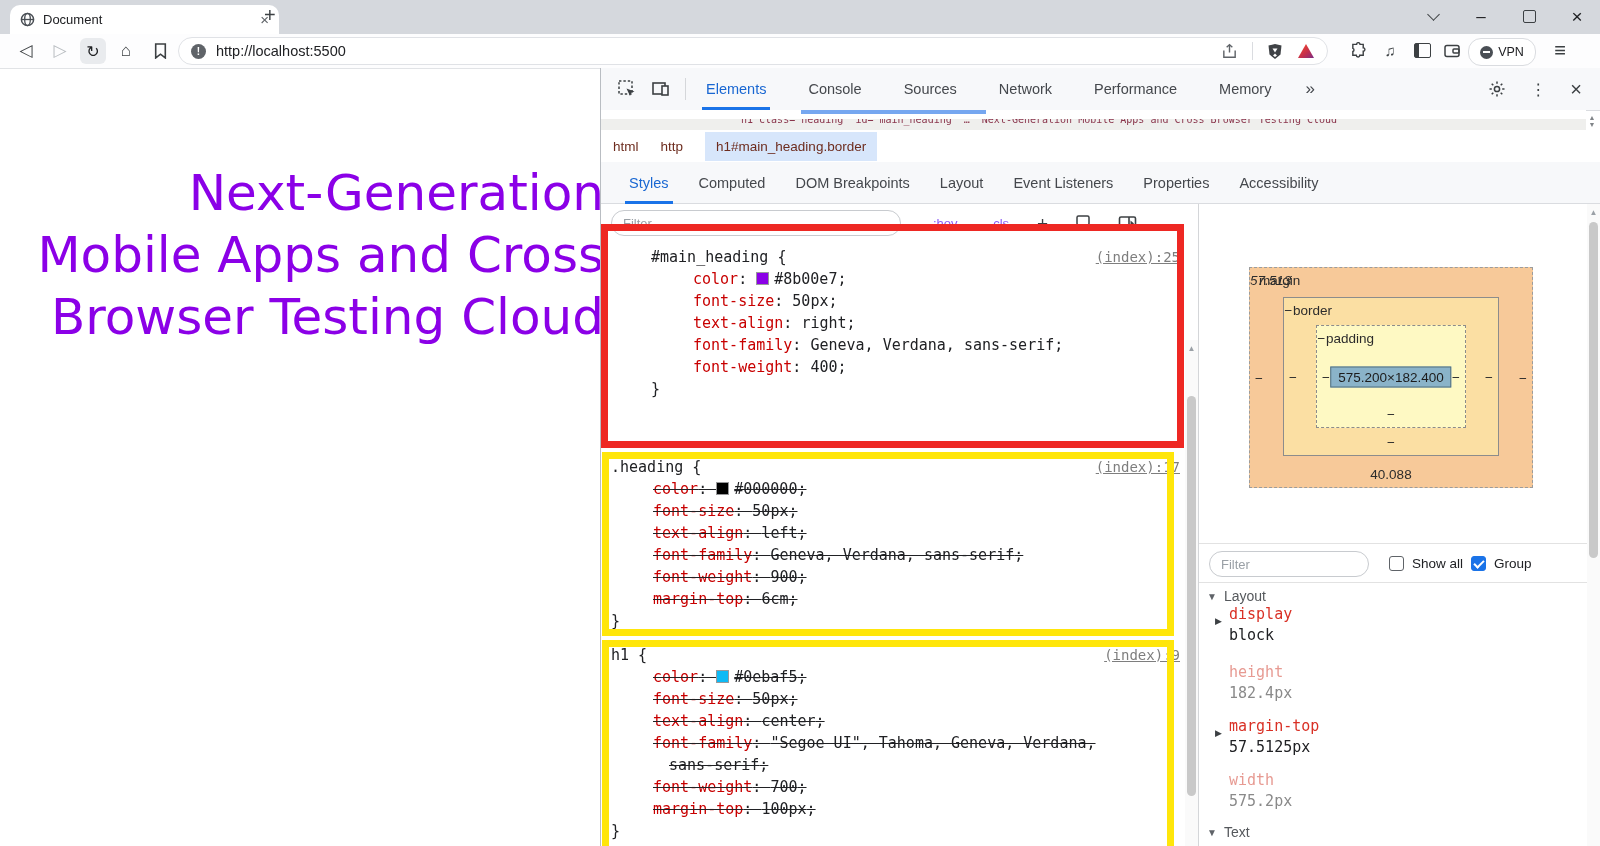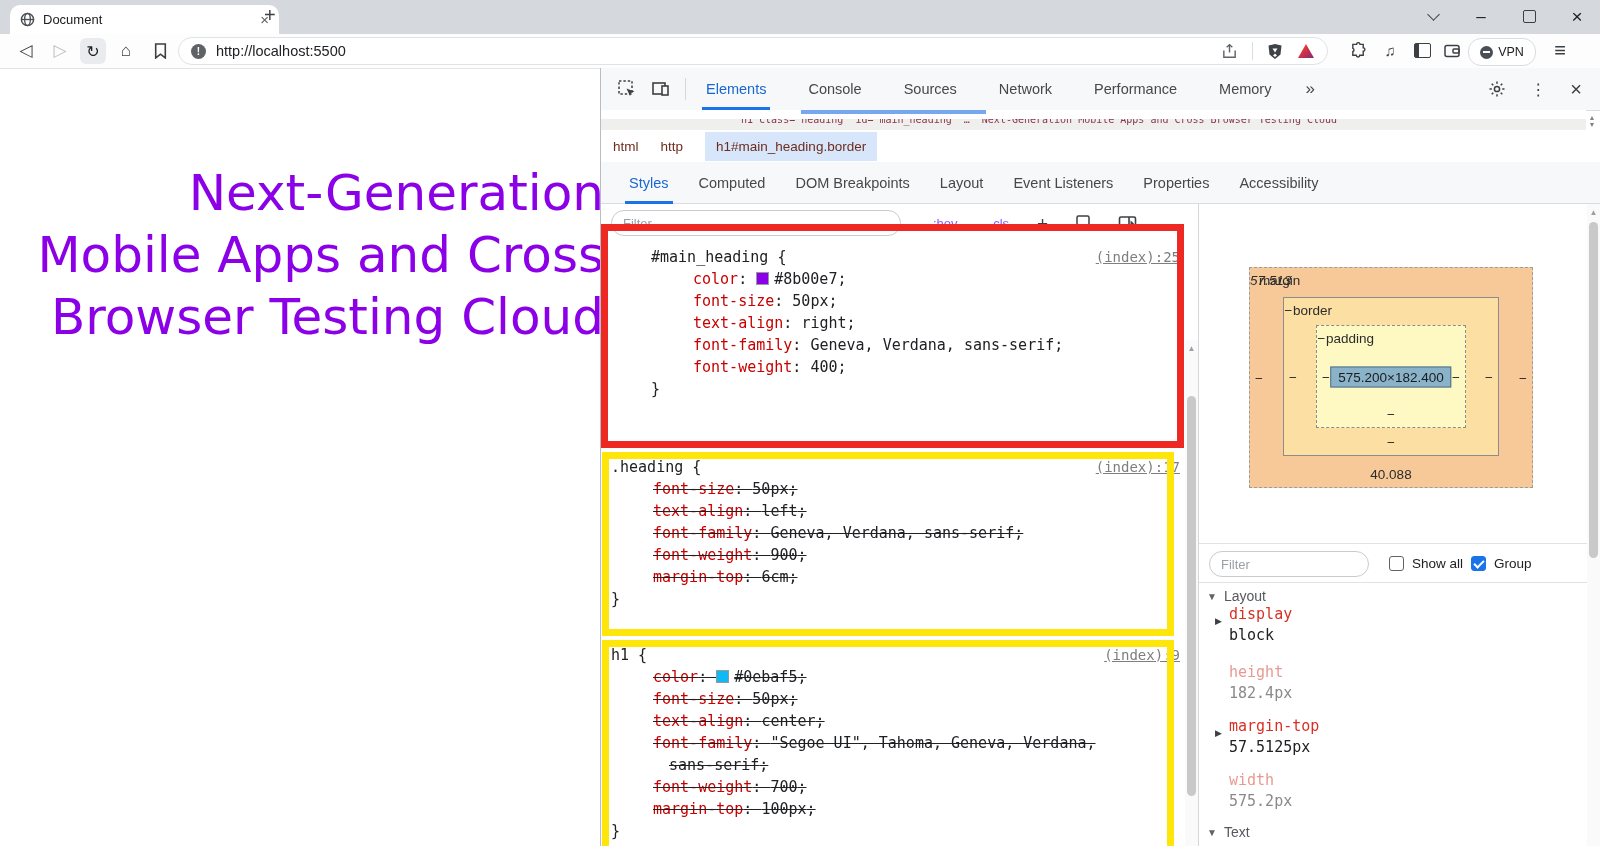--- a/index.html
+++ b/index.html
@@ -355,20 +355,21 @@
         <div class="prop"><span class="pname">font-family</span><span class="pval">Geneva, Verdana, sans-serif</span></div>
         <div class="prop"><span class="pname">font-weight</span><span class="pval">400</span></div>
         <div>}</div>
       </div>
 
       <div class="rule" style="top:252px;">
         <div class="sel-row">
           <span>.heading {</span>
           <span class="src-link">(index):17</span>
         </div>
+        <div class="prop struck"><span class="pname">color</span><span class="sw" style="background:#000000;"></span><span class="pval">#000000</span></div>
         <div class="prop struck"><span class="pname">font-size</span><span class="pval">50px</span></div>
         <div class="prop struck"><span class="pname">text-align</span><span class="pval">left</span></div>
         <div class="prop struck"><span class="pname">font-family</span><span class="pval">Geneva, Verdana, sans-serif</span></div>
         <div class="prop struck"><span class="pname">font-weight</span><span class="pval">900</span></div>
         <div class="prop struck"><span class="pname">margin-top</span><span class="pval">6cm</span></div>
         <div>}</div>
       </div>
 
       <div class="rule" style="top:440px;">
         <div class="sel-row">

